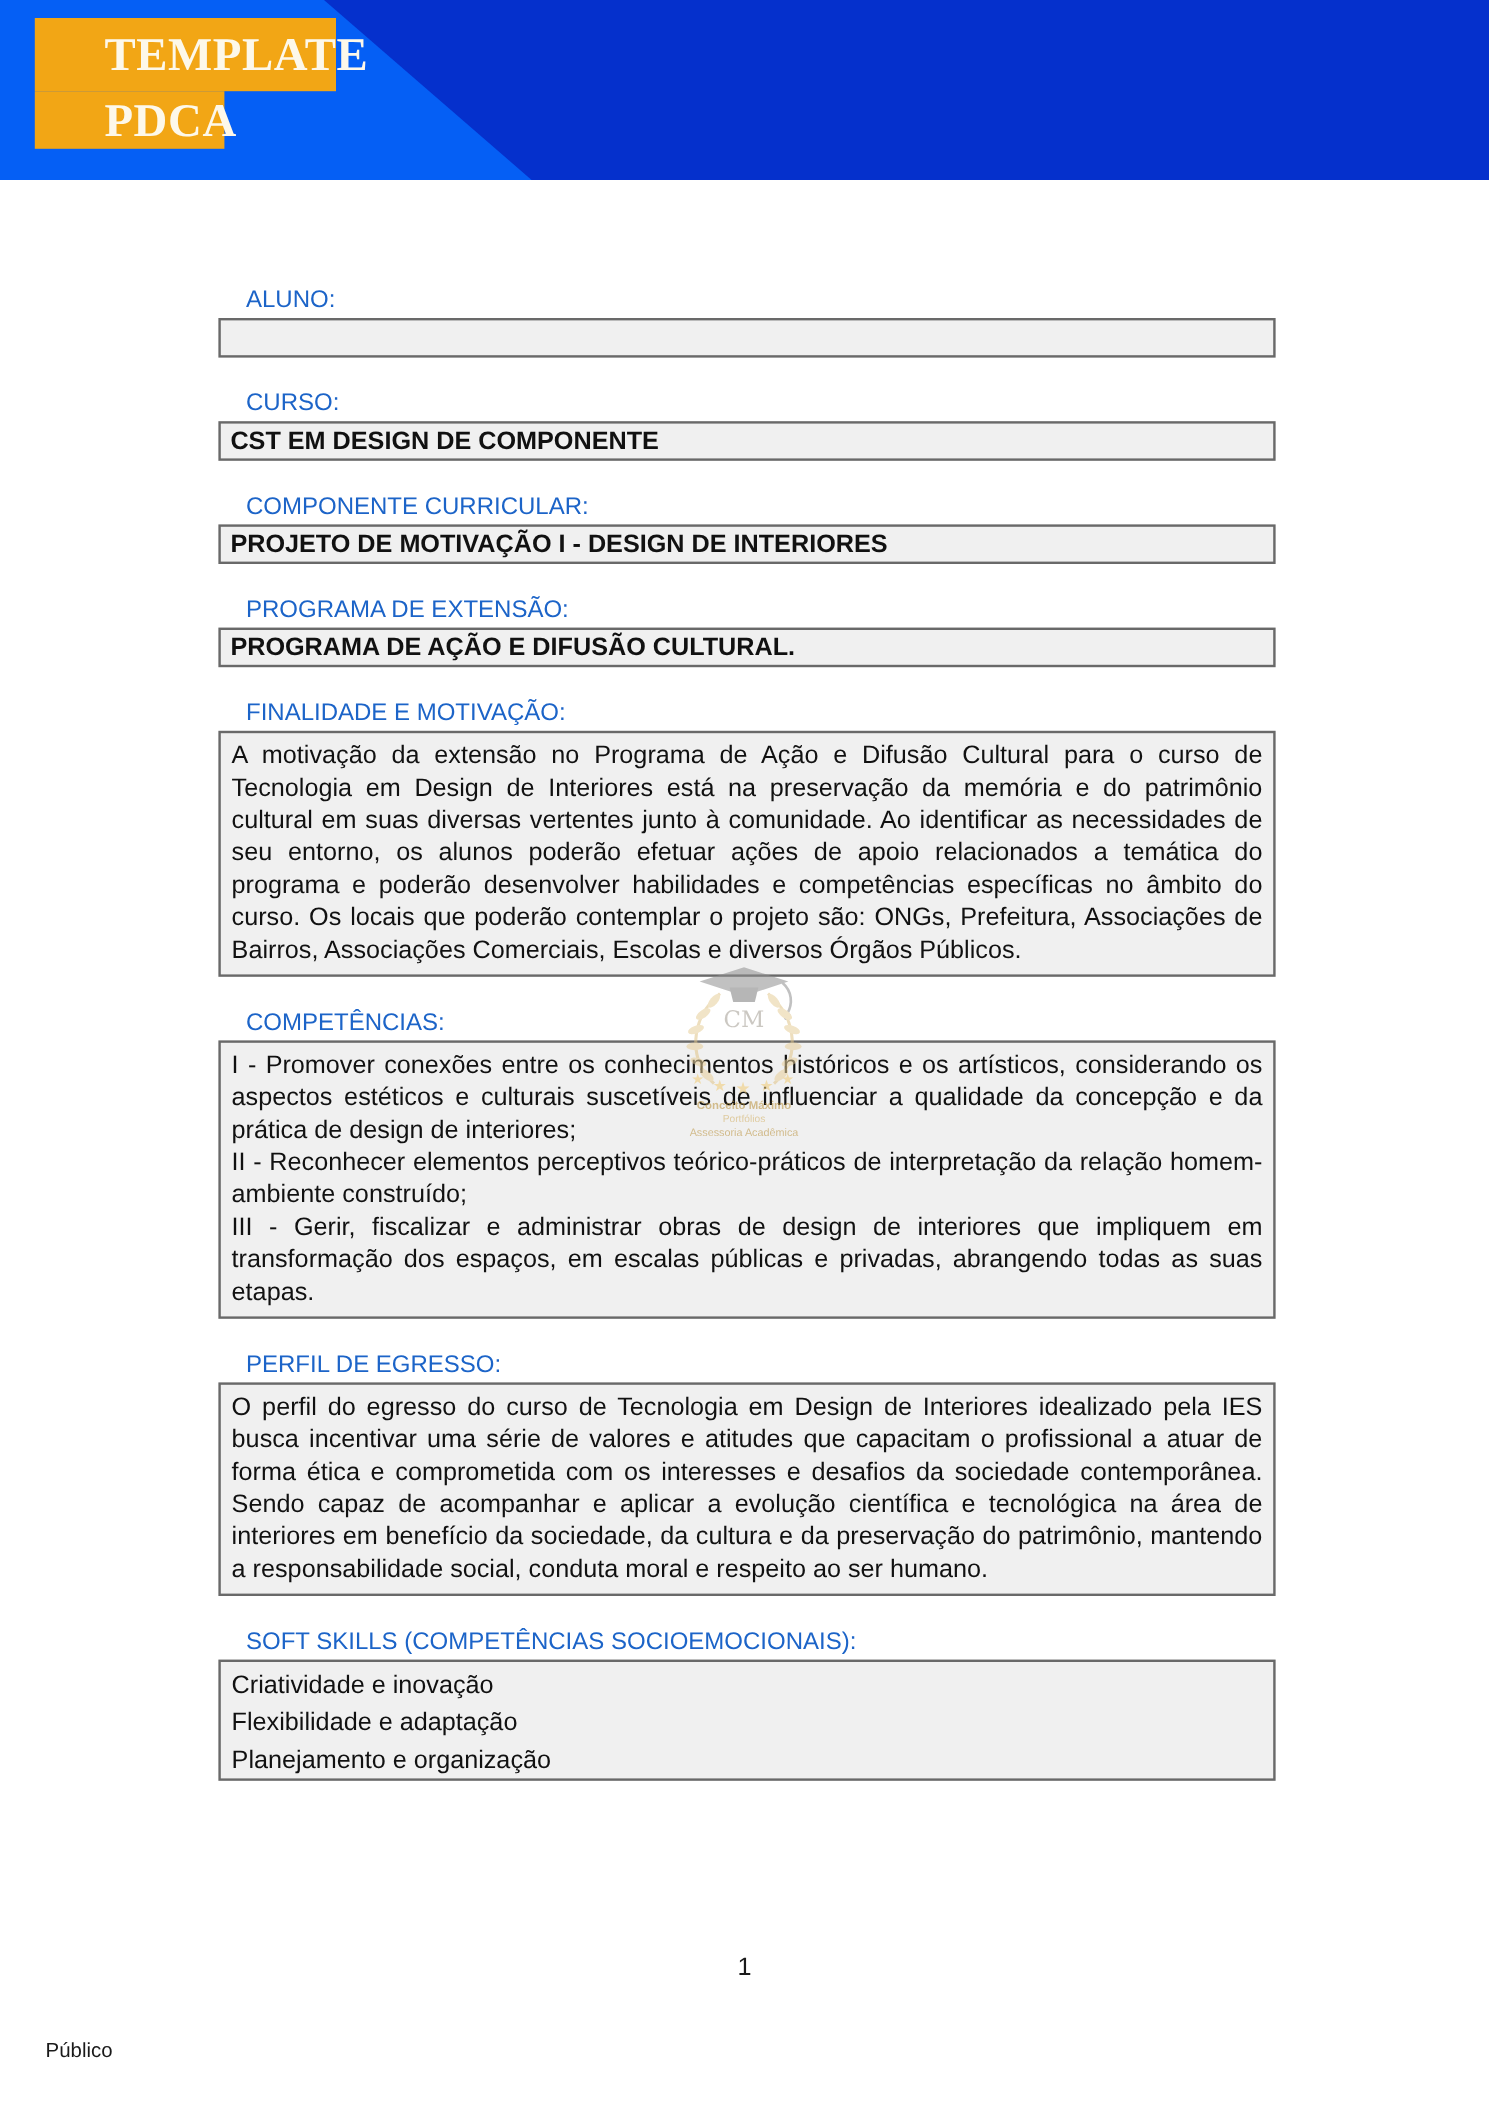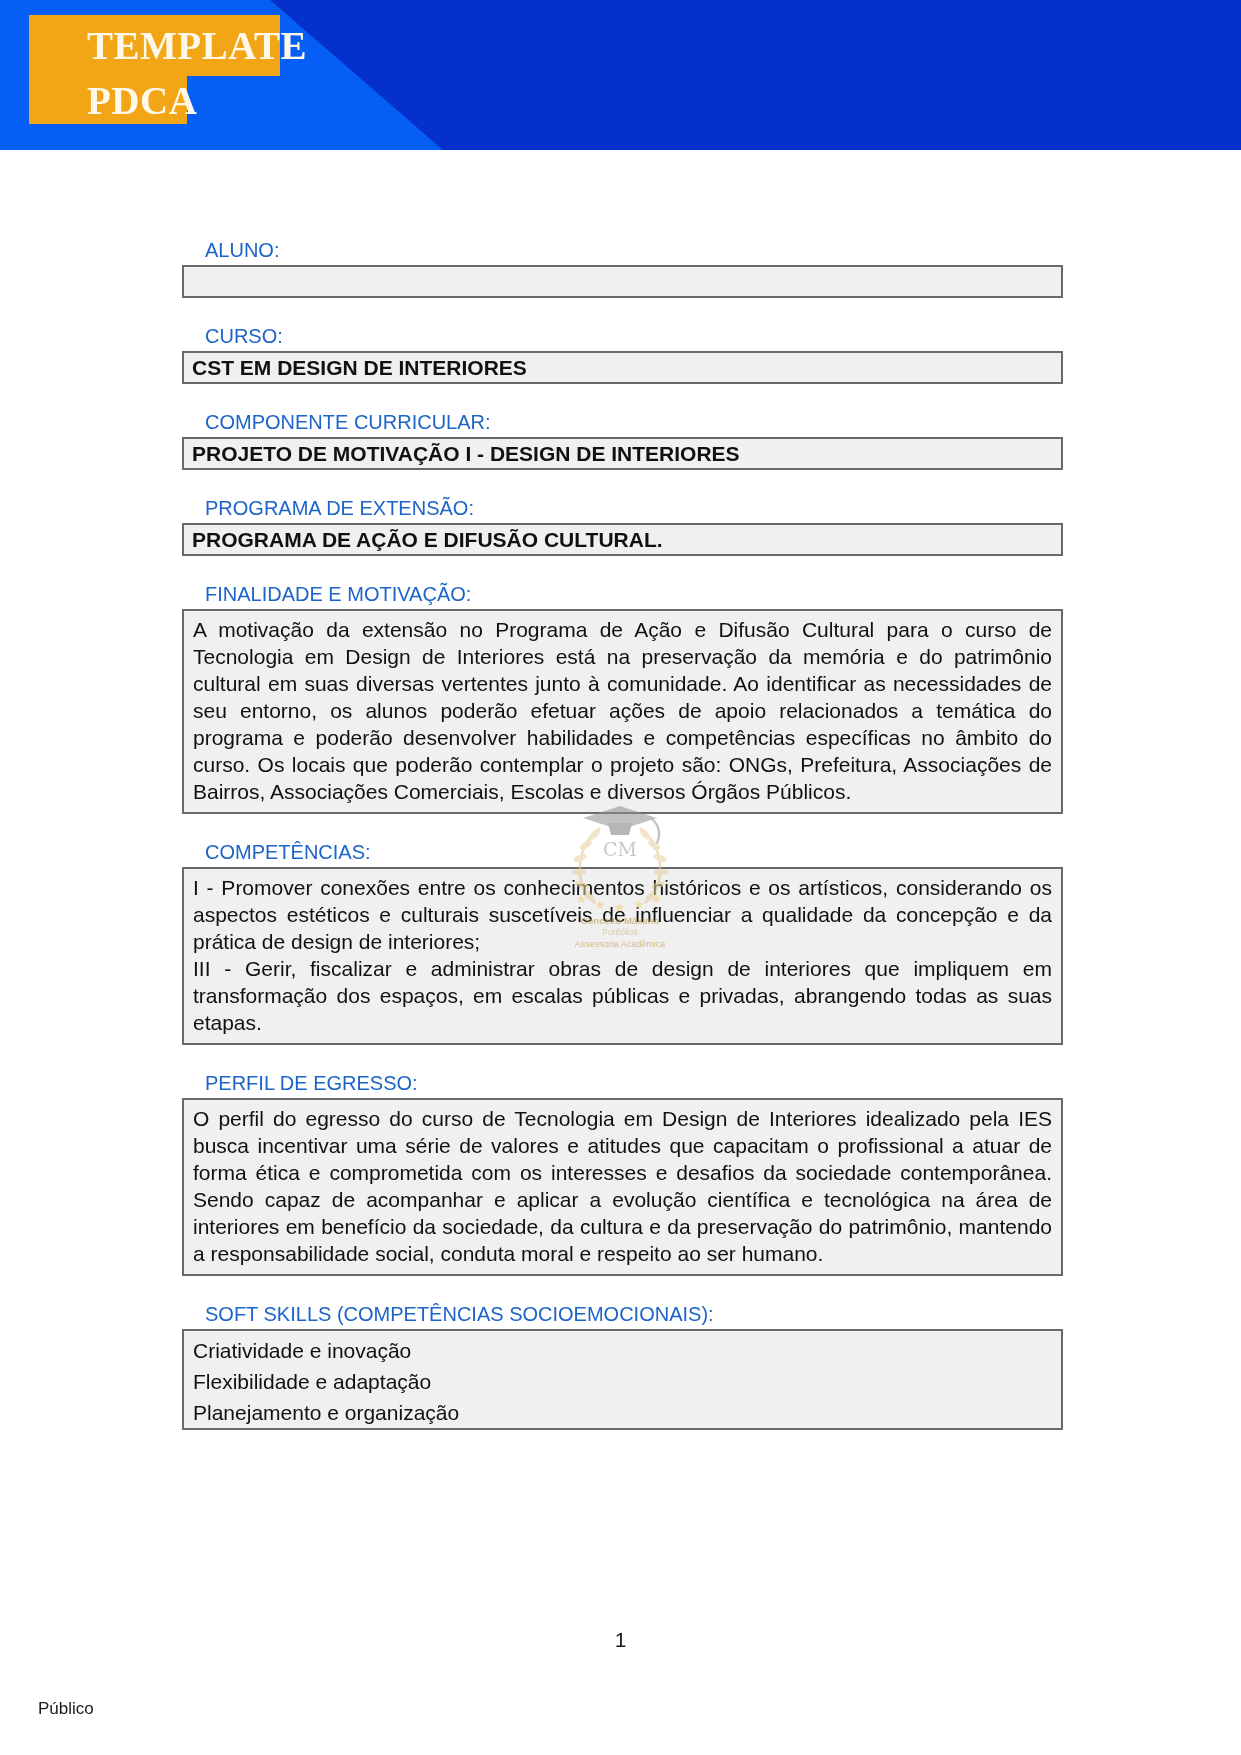--- a/index.html
+++ b/index.html
@@ -140,21 +140,21 @@
 
   <main class="content">
 
     <section class="section">
       <div class="label">ALUNO:</div>
       <div class="box value-box"></div>
     </section>
 
     <section class="section">
       <div class="label">CURSO:</div>
-      <div class="box value-box">CST EM DESIGN DE INTERIORES</div>
+      <div class="box value-box">CST EM DESIGN DE COMPONENTE</div>
     </section>
 
     <section class="section">
       <div class="label">COMPONENTE CURRICULAR:</div>
       <div class="box value-box">PROJETO DE MOTIVAÇÃO I - DESIGN DE INTERIORES</div>
     </section>
 
     <section class="section">
       <div class="label">PROGRAMA DE EXTENSÃO:</div>
       <div class="box value-box">PROGRAMA DE AÇÃO E DIFUSÃO CULTURAL.</div>
@@ -162,20 +162,21 @@
 
     <section class="section gap-before">
       <div class="label">FINALIDADE E MOTIVAÇÃO:</div>
       <div class="box text-box">A motivação da extensão no Programa de Ação e Difusão Cultural para o curso de Tecnologia em Design de Interiores está na preservação da memória e do patrimônio cultural em suas diversas vertentes junto à comunidade. Ao identificar as necessidades de seu entorno, os alunos poderão efetuar ações de apoio relacionados a temática do programa e poderão desenvolver habilidades e competências específicas no âmbito do curso. Os locais que poderão contemplar o projeto são: ONGs, Prefeitura, Associações de Bairros, Associações Comerciais, Escolas e diversos Órgãos Públicos.</div>
     </section>
 
     <section class="section">
       <div class="label">COMPETÊNCIAS:</div>
       <div class="box text-box">
         <p>I - Promover conexões entre os conhecimentos históricos e os artísticos, considerando os aspectos estéticos e culturais suscetíveis de influenciar a qualidade da concepção e da prática de design de interiores;</p>
+        <p>II - Reconhecer elementos perceptivos teórico-práticos de interpretação da relação homem-ambiente construído;</p>
         <p>III - Gerir, fiscalizar e administrar obras de design de interiores que impliquem em transformação dos espaços, em escalas públicas e privadas, abrangendo todas as suas etapas.</p>
       </div>
     </section>
 
     <section class="section">
       <div class="label">PERFIL DE EGRESSO:</div>
       <div class="box text-box">O perfil do egresso do curso de Tecnologia em Design de Interiores idealizado pela IES busca incentivar uma série de valores e atitudes que capacitam o profissional a atuar de forma ética e comprometida com os interesses e desafios da sociedade contemporânea. Sendo capaz de acompanhar e aplicar a evolução científica e tecnológica na área de interiores em benefício da sociedade, da cultura e da preservação do patrimônio, mantendo a responsabilidade social, conduta moral e respeito ao ser humano.</div>
     </section>
 
     <section class="section">

